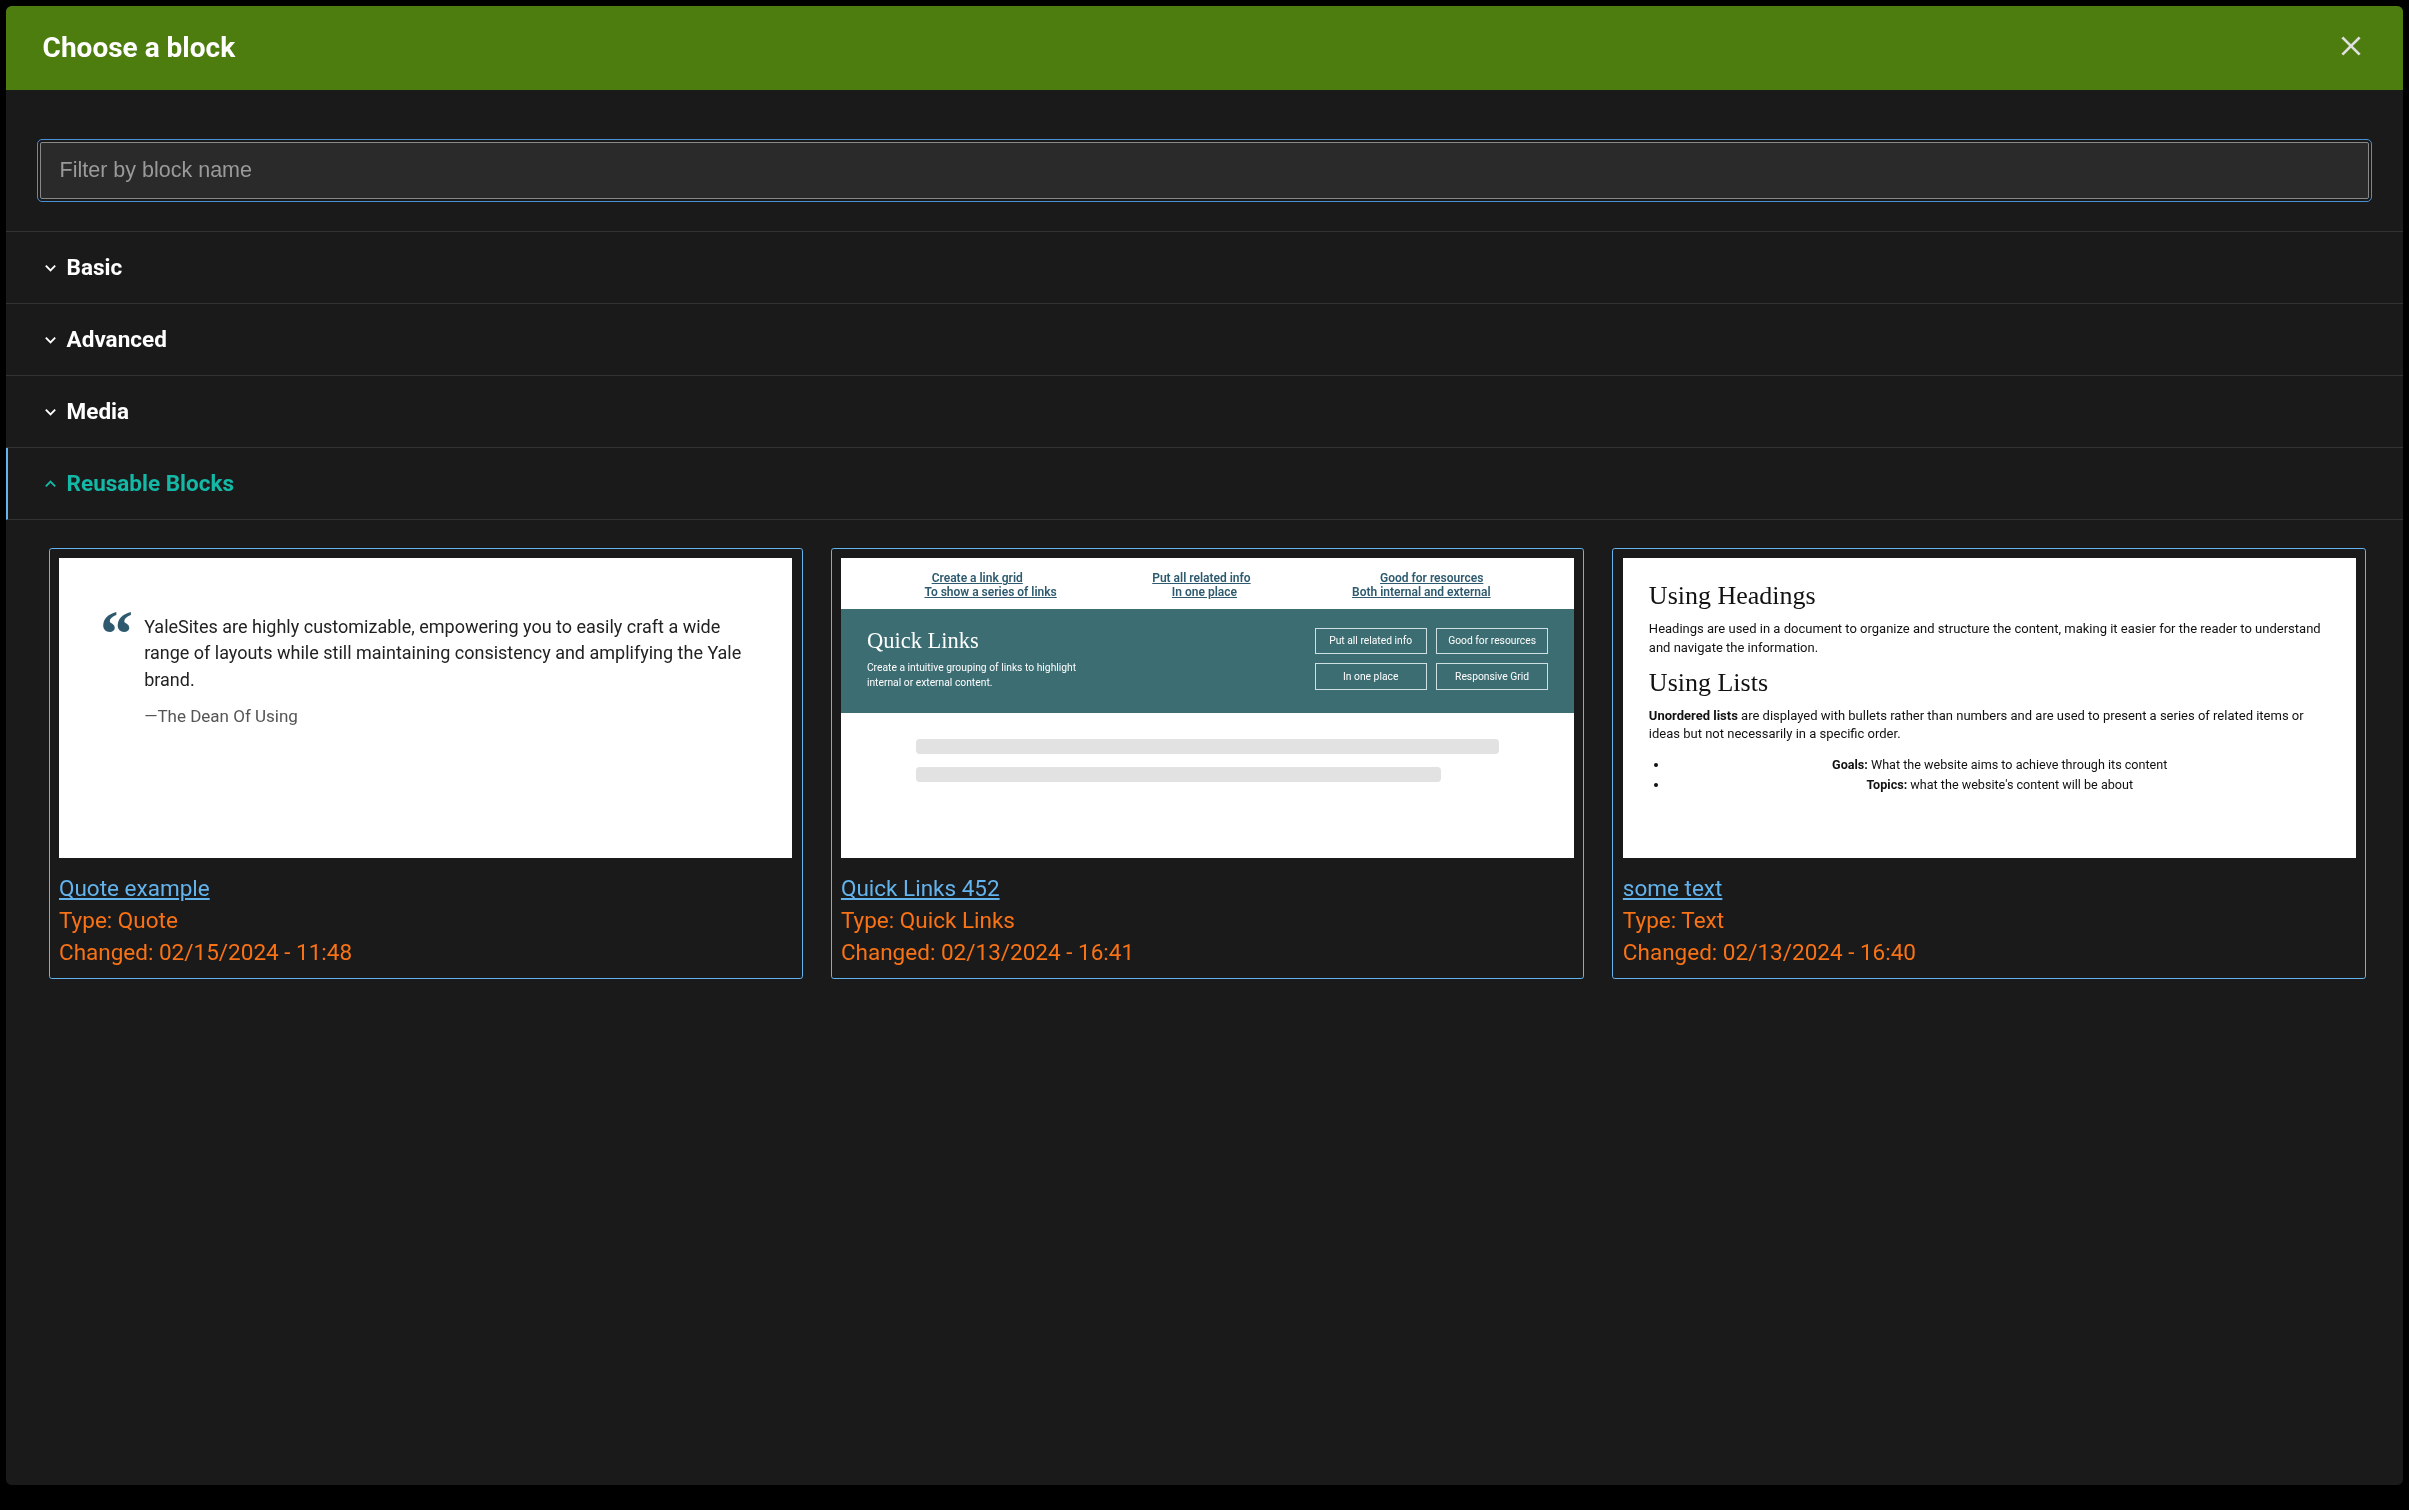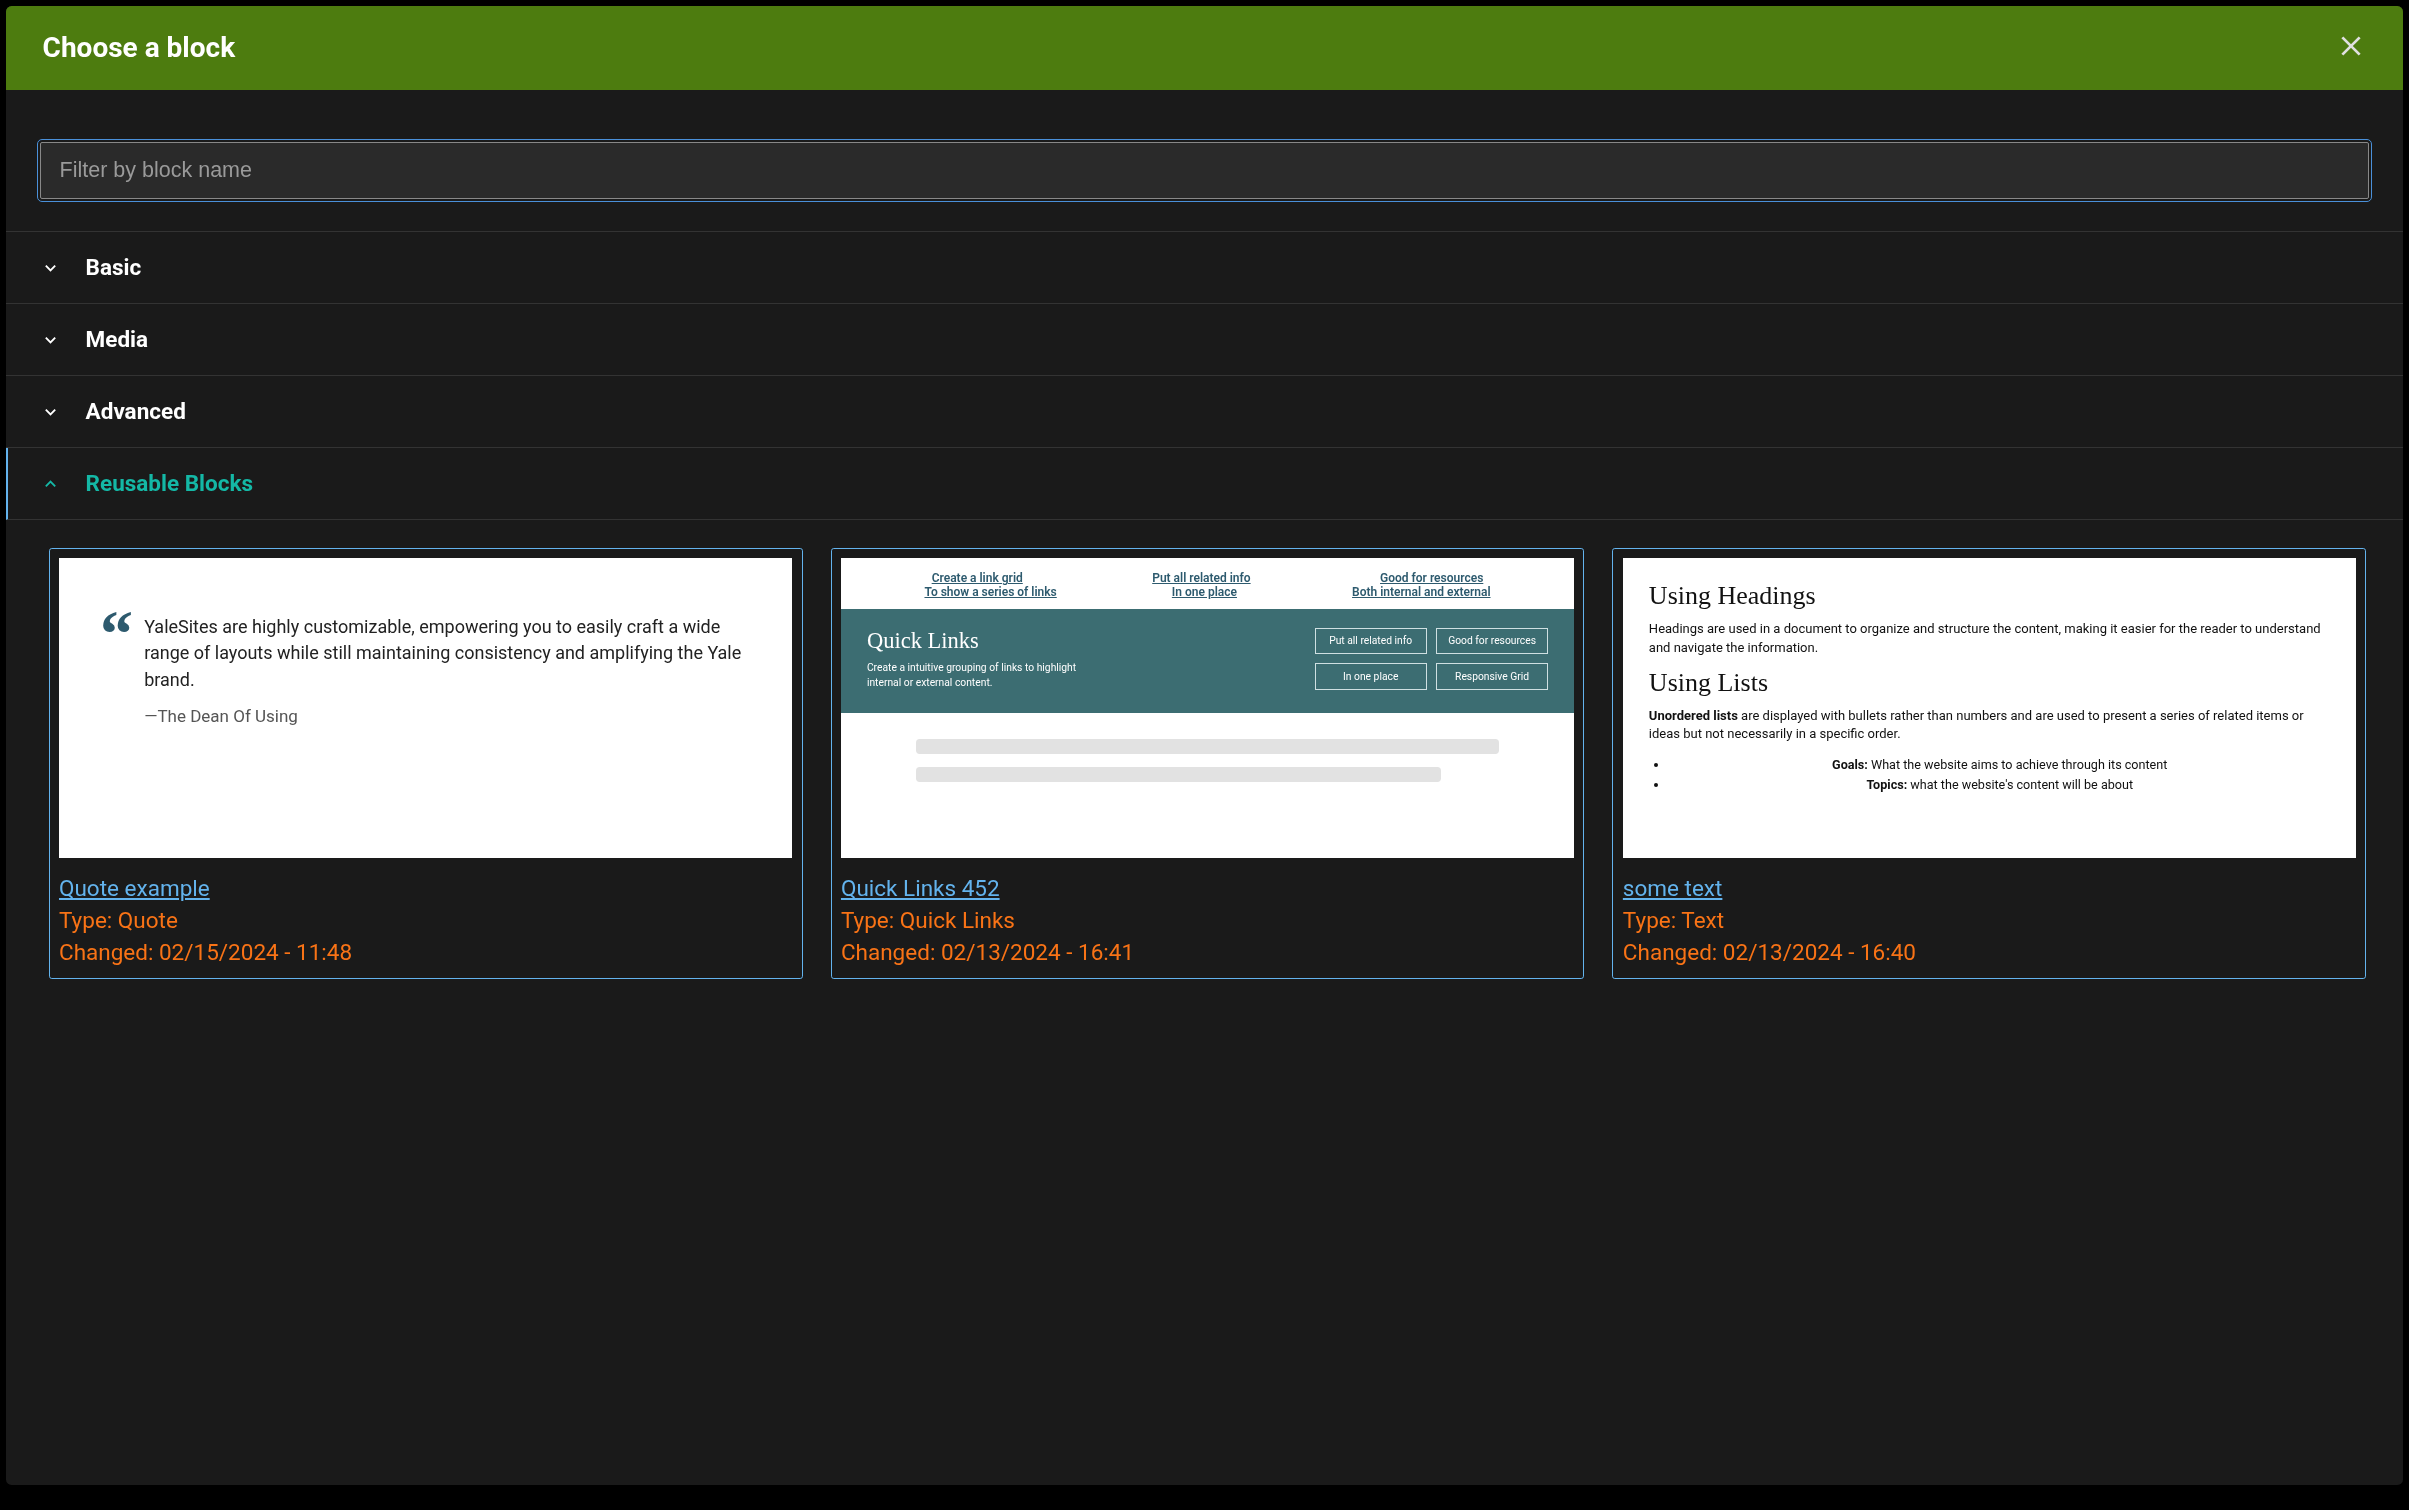--- a/index.html
+++ b/index.html
@@ -57,21 +57,21 @@
   }
   .filter-input::placeholder { color: #9a9a9a; }
   .categories {
     border-top: 0.9px solid #333;
   }
   .cat-row {
     border-bottom: 0.9px solid #333;
     padding: 22.5px 37px;
     display: flex;
     align-items: center;
-    gap: 28px;
+    gap: 9px;
     cursor: pointer;
     font-size: 22.5px;
     font-weight: 700;
     color: #fff;
   }
   .cat-row.active {
     color: #14b8a6;
     border-left: 2.8px solid #63b3ed;
     padding-left: 35px;
   }
@@ -190,30 +190,30 @@
         </span>
         <span>Basic</span>
       </div>
 
       <div class="cat-row">
         <span class="chev">
           <svg viewBox="0 0 16 16" fill="none" stroke="currentColor" stroke-width="2">
               <polyline points="3,6 8,11 13,6"></polyline>
             </svg>
         </span>
-        <span>Media</span>
+        <span>Advanced</span>
       </div>
 
       <div class="cat-row">
         <span class="chev">
           <svg viewBox="0 0 16 16" fill="none" stroke="currentColor" stroke-width="2">
               <polyline points="3,6 8,11 13,6"></polyline>
             </svg>
         </span>
-        <span>Advanced</span>
+        <span>Media</span>
       </div>
 
       <div class="cat-row active">
         <span class="chev">
           <svg viewBox="0 0 16 16" fill="none" stroke="currentColor" stroke-width="2">
               <polyline points="3,11 8,6 13,11"></polyline>
             </svg>
         </span>
         <span>Reusable Blocks</span>
       </div>

